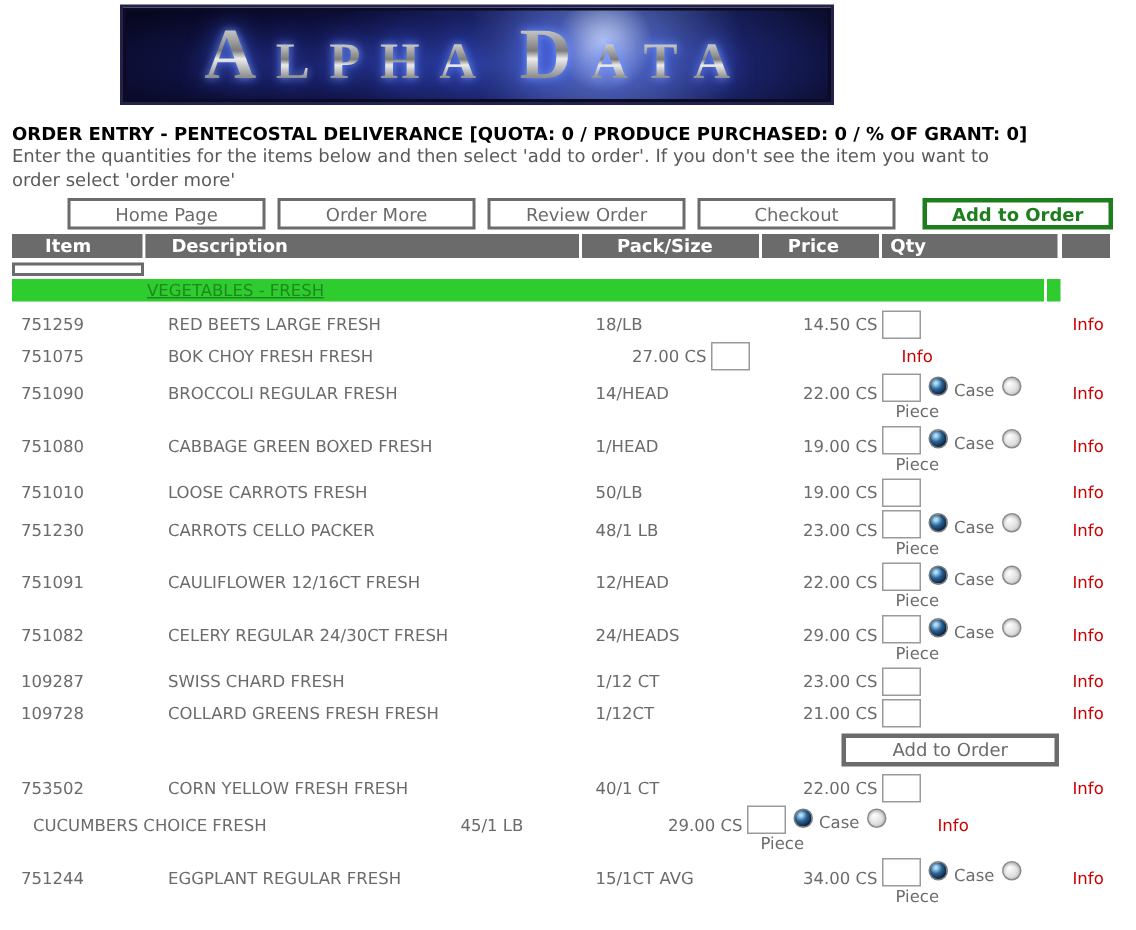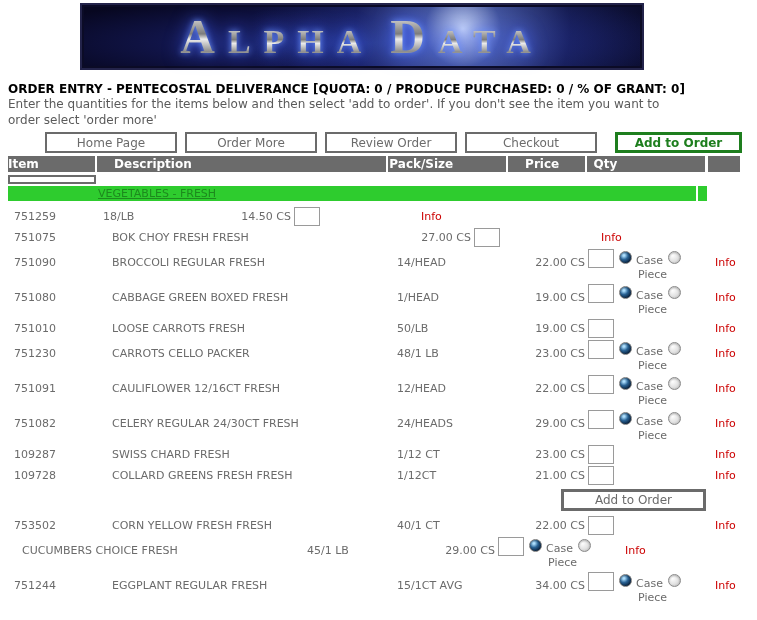--- a/index.html
+++ b/index.html
@@ -1,20 +1,20 @@
 <!DOCTYPE html>
 <html><head>
 <meta charset="utf-8">
 <style>
   html,body{margin:0;padding:0;background:#ffffff;}
   body{width:757px;height:620px;overflow:hidden;font-family:"DejaVu Sans",sans-serif;position:relative;}
 
   
   .banner{
-    margin:3px 16px 0 80px;width:564px;height:67px;box-sizing:border-box;
+    margin:3px 16px 0 80px;width:476px;height:67px;box-sizing:border-box;
     border:2px solid #23234a;box-shadow:inset 0 0 0 2px #0b0b26;
     display:flex;align-items:center;justify-content:center;
     background:
       radial-gradient(circle at 68% 38%, rgba(205,220,255,0.95) 0%, rgba(110,140,240,0.55) 10%, rgba(50,70,180,0.30) 28%, rgba(0,0,0,0) 55%),
       radial-gradient(ellipse at 50% 60%, #1c2a78 0%, #12164e 45%, #070720 90%);
   }
   .brand{
     font-family:"Liberation Serif",serif;font-weight:bold;white-space:nowrap;
     filter:drop-shadow(0 0 3px rgba(110,150,255,0.95)) drop-shadow(0 0 9px rgba(70,100,255,0.8));
   }
@@ -44,23 +44,23 @@
   }
 
   
   .ordertable{margin:3px 0 0 8px;width:732px;font-size:11px;color:#6b6b6b;}
   .thead{display:flex;height:16px;background:transparent;}
   .th{
     box-sizing:border-box;background:#6b6b6b;color:#fff;font-weight:bold;font-size:12px;
     line-height:16px;border-right:2px solid #fff;overflow:hidden;
   }
   .th:last-child{border-right:none;}
-  .th-item{width:90px;padding-left:0;}
+  .th-item{width:90px;padding-left:22px;}
   .th-desc{width:294px;padding-left:17px;}
-  .th-pack{width:121px;padding-left:1px;}
+  .th-pack{width:121px;padding-left:23px;}
   .th-price{width:80px;padding-left:17px;}
   .th-qty{width:122px;padding-left:6px;border-right:3px solid #fff;}
   .th-info{width:32px;}
 
   .empty-box{margin:3px 0 2px 0;width:88px;height:9px;box-sizing:border-box;border:2px solid #6b6b6b;background:#fff;}
 
   .category-row{display:flex;height:15px;margin-bottom:4px;}
   .category-main{box-sizing:border-box;width:688px;background:#2ecc2e;line-height:15px;}
   .category-main a{color:#1d8a1d;text-decoration:underline;margin-left:90px;font-size:11px;cursor:pointer;}
   .category-cap{width:9px;margin-left:2px;background:#2ecc2e;}
@@ -85,21 +85,21 @@
     display:inline-block;width:13px;height:13px;border-radius:50%;box-sizing:border-box;
     border:1px solid #8a8a8a;margin-left:5px;
     background:radial-gradient(circle at 32% 30%, #ffffff 0%, #e2e2e2 55%, #b5b5b5 100%);
     box-shadow:inset 0 1px 2px rgba(0,0,0,0.25);cursor:pointer;
   }
   .radio.checked{
     background:radial-gradient(circle at 35% 30%, #aee0ff 8%, #2a6496 40%, #081f3a 78%);
     border:1px solid #7a7a7a;
   }
   .unit-label{margin-left:4px;color:#6b6b6b;font-size:11px;}
-  .piece-line{margin:0 0 0 9px;color:#6b6b6b;font-size:11px;line-height:14px;text-align:center;}
+  .piece-line{margin:0 0 0 9px;color:#6b6b6b;font-size:11px;line-height:14px;}
 
   .midbtn-row{height:29px;display:flex;align-items:flex-start;}
   .mid-add-btn{
     box-sizing:border-box;margin:4px 0 0 553px;width:145px;height:22px;
     background:#fff;border:3px solid #6b6b6b;color:#6b6b6b;
     font-family:"DejaVu Sans",sans-serif;font-size:12px;line-height:14px;text-align:center;cursor:pointer;padding:0;
   }
 </style>
 </head>
 <body>
@@ -139,20 +139,21 @@
   <div class="category-row">
     <div class="category-main">
       <a>VEGETABLES - FRESH</a>
     </div>
     <div class="category-cap"></div>
   </div>
 
   <div>
   <div class="row">
     <div class="cell c-item c-text">751259</div>
+    <div class="cell c-desc c-text">RED BEETS LARGE FRESH</div>
     <div class="cell c-pack c-text">18/LB</div>
     <div class="cell c-price c-text">14.50 CS</div>
     <div class="cell c-qty">
       <div class="qty-line">
         <input class="qty-input" type="text" style="">
 
       </div>
 
     </div>
     <div class="cell c-info c-text">

